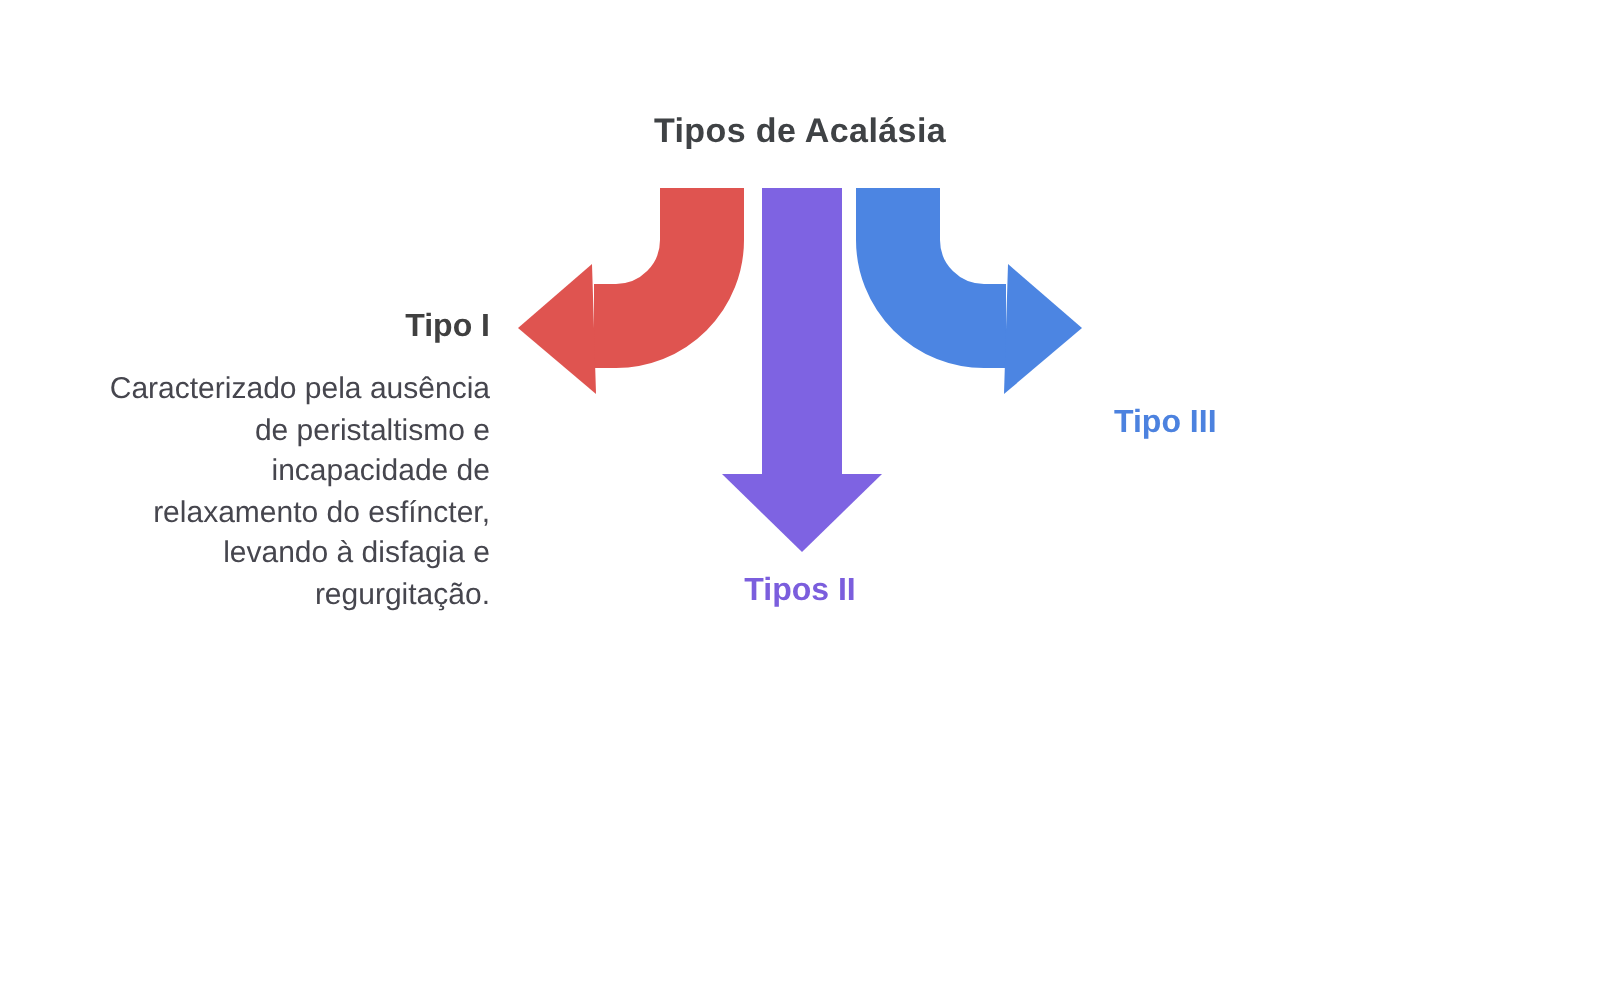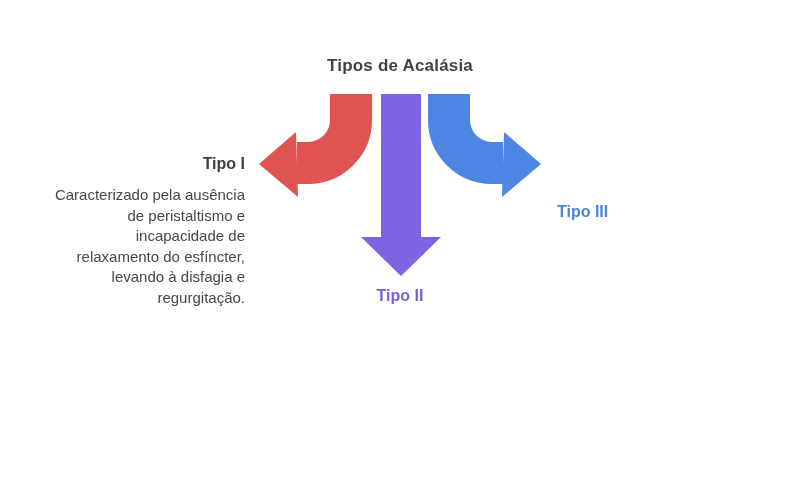--- a/index.html
+++ b/index.html
@@ -73,20 +73,20 @@
     <h2 class="type-heading c-red">Tipo I</h2>
     <p class="type-desc">Caracterizado pela ausência
 de peristaltismo e
 incapacidade de
 relaxamento do esfíncter,
 levando à disfagia e
 regurgitação.</p>
   </div>
 
   <div class="type-block block-tipo2">
-    <h2 class="type-heading c-purple">Tipo II</h2>
+    <h2 class="type-heading c-purple">Tipos II</h2>
   </div>
 
   <div class="type-block block-tipo3">
     <h2 class="type-heading c-blue">Tipo III</h2>
   </div>
 
 </div>
 
 </body></html>

